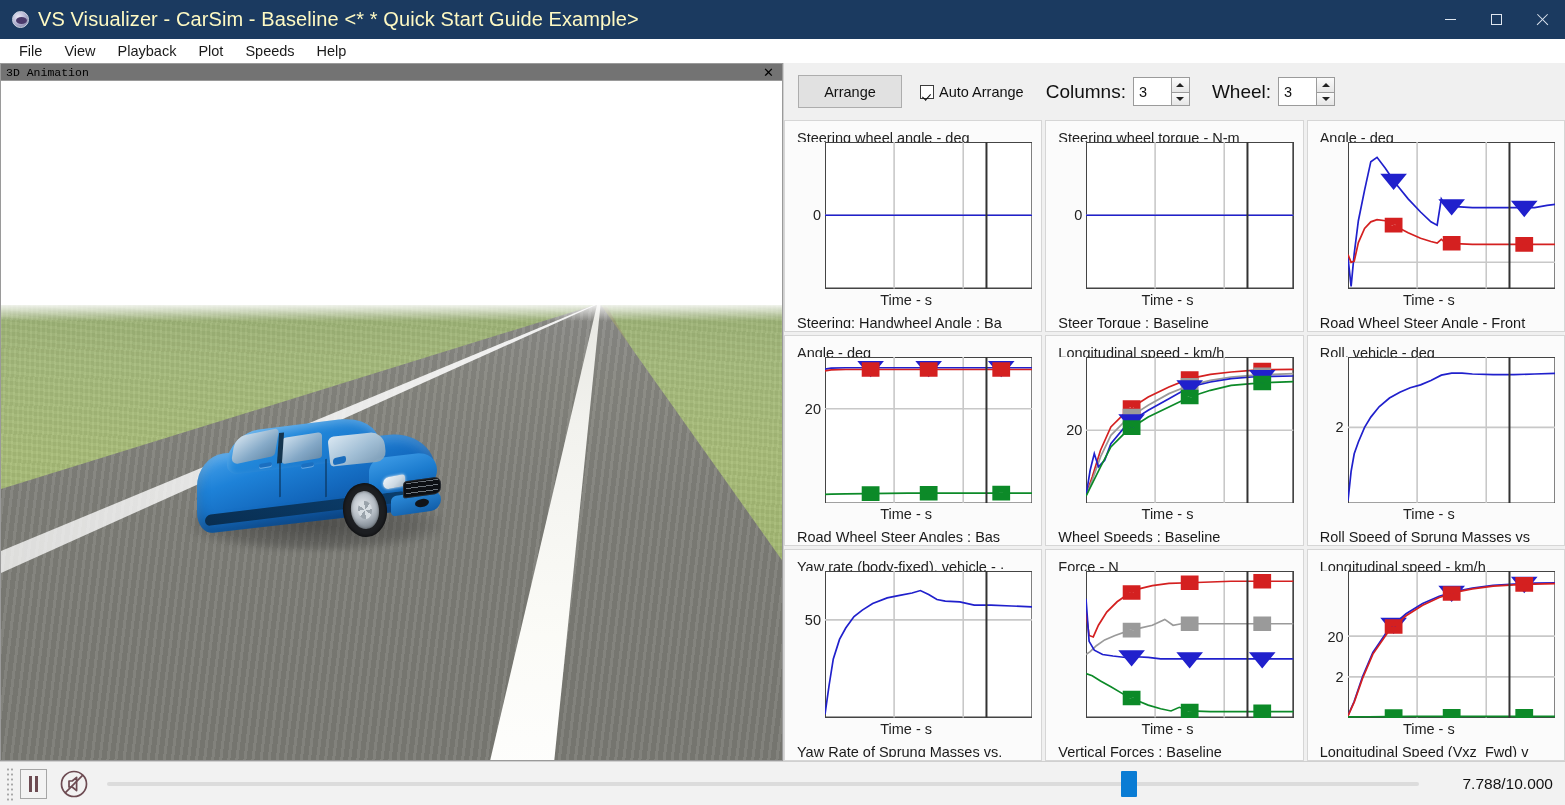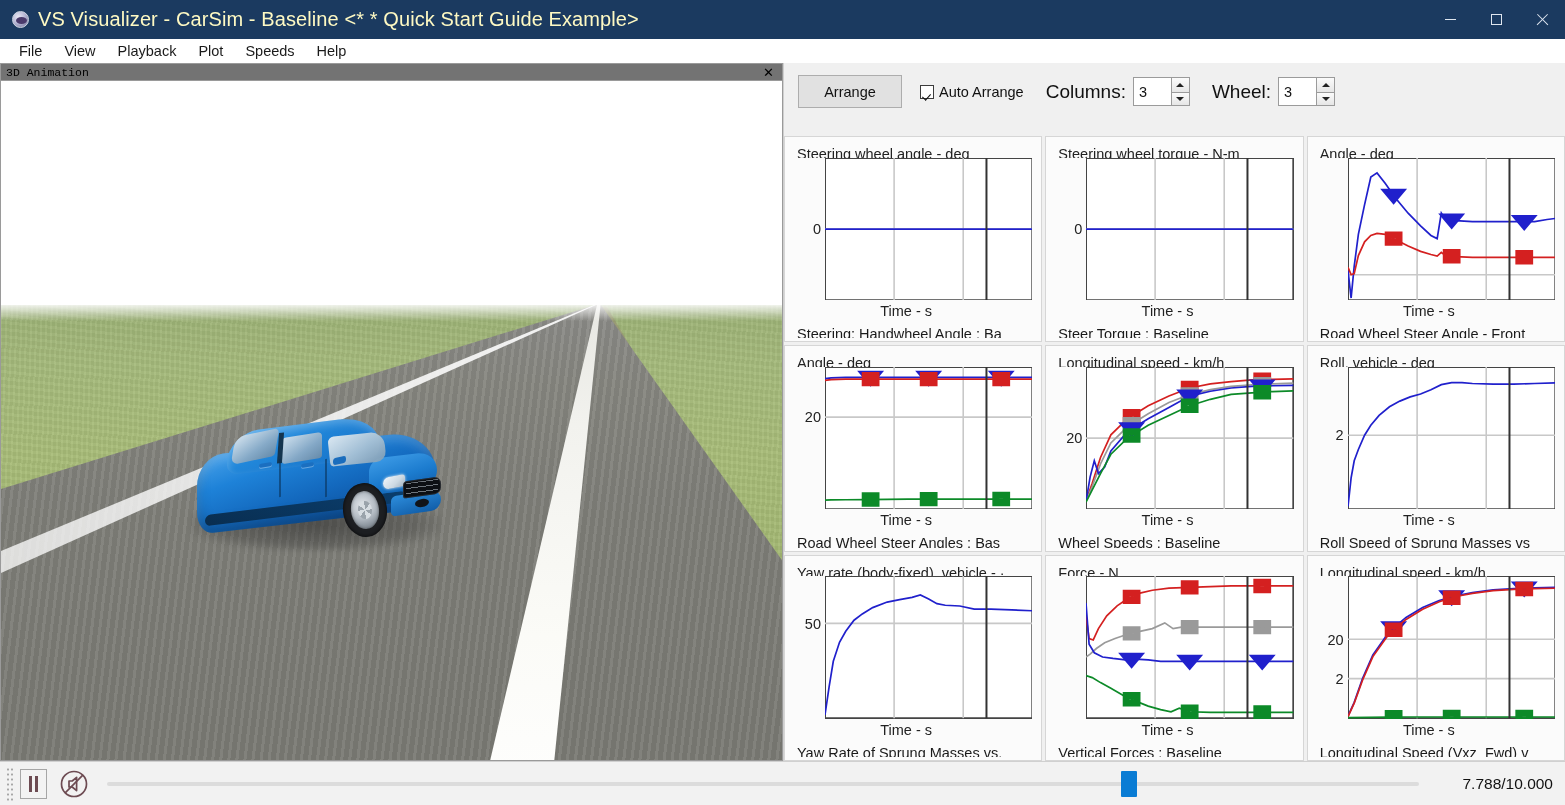--- a/index.html
+++ b/index.html
@@ -208,21 +208,21 @@
   .handle{
     position:absolute; top:44px; width:13px; height:4px; background:#1b6fc0; border-radius:2px;
     box-shadow:0 1px 0 rgba(255,255,255,.35); transform:skewY(-8deg);
   }
   .handle.h1{ left:76px; } .handle.h2{ left:118px; }
   .mirror{ position:absolute; left:150px; top:38px; width:13px; height:7px; background:#1a6dbd; border-radius:3px; transform:skewY(-14deg); }
 
   
   .rightdock {
     flex:1 1 auto; display:flex; flex-direction:column; background:#f0f0f0;
-    border-left:1px solid #cfcfcf; min-width:0;gap:16px;
+    border-left:1px solid #cfcfcf; min-width:0;
   }
   .toolbar {
     height:57px; flex:0 0 57px; display:flex; align-items:center; padding-left:14px; gap:0;
     background:#f0f0f0;
   }
   .btn-arrange {
     width:104px; height:33px; background:#e1e1e1; border:1px solid #adadad;
     font-size:14.5px; color:#111; cursor:default;
   }
   .chk-wrap { display:flex; align-items:center; margin-left:18px; cursor:default; }

